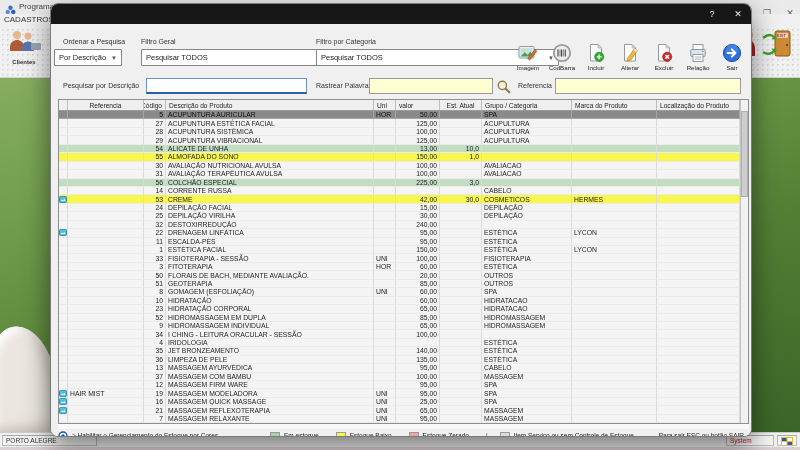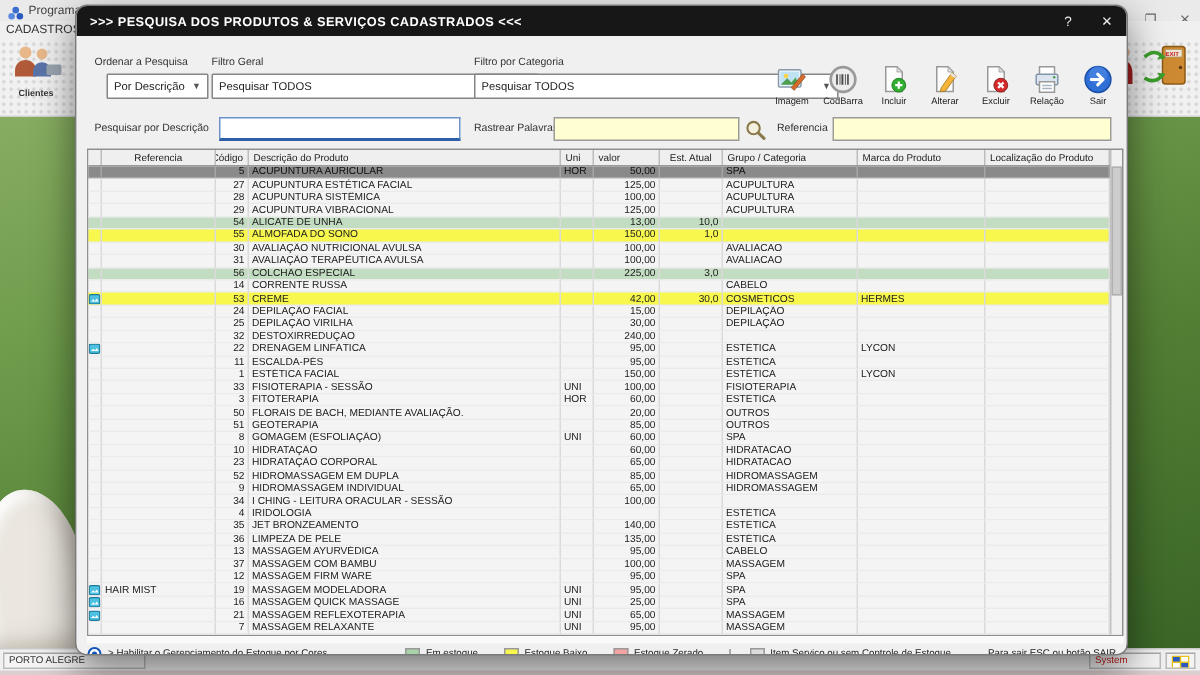--- a/index.html
+++ b/index.html
@@ -156,31 +156,30 @@
           <rect x="1" y="1" width="4.5" height="3" fill="#2a5ac0"></rect>
           <rect x="6.5" y="1" width="4.5" height="3" fill="#fff"></rect>
           <rect x="1" y="5" width="4.5" height="3" fill="#fff"></rect>
           <rect x="6.5" y="5" width="4.5" height="3" fill="#2a5ac0"></rect>
         </svg></span>
   </div>
   <div class="bg-bottomstrip"></div>
 
   <div class="dialog">
     <div class="dlg-titlebar">
-      <span class="dlg-title">&gt;&gt;&gt; PESQUISA DOS PRODUTOS &amp; SERVIÇOS CADASTRADOS &lt;&lt;&lt;</span>
       <span class="dlg-btn dlg-help">?</span>
       <span class="dlg-btn">✕</span>
     </div>
     <div class="dlg-body">
 
       <span class="flt-label" style="left:12px; top:14px;">Ordenar a Pesquisa</span>
       <span class="flt-label" style="left:90px; top:14px;">Filtro Geral</span>
       <span class="flt-label" style="left:265px; top:14px;">Filtro por Categoria</span>
 
-      <div class="select" style="left:20px; width:68px;">
+      <div class="select" style="left:3px; width:68px;">
         <span>Por Descrição</span>
         <span class="chev">▼</span>
       </div>
       <div class="select" style="left:90px; width:218px;">
         <span>Pesquisar TODOS</span>
         <span class="chev">▼</span>
       </div>
       <div class="select" style="left:265px; width:243px;">
         <span>Pesquisar TODOS</span>
         <span class="chev">▼</span>

